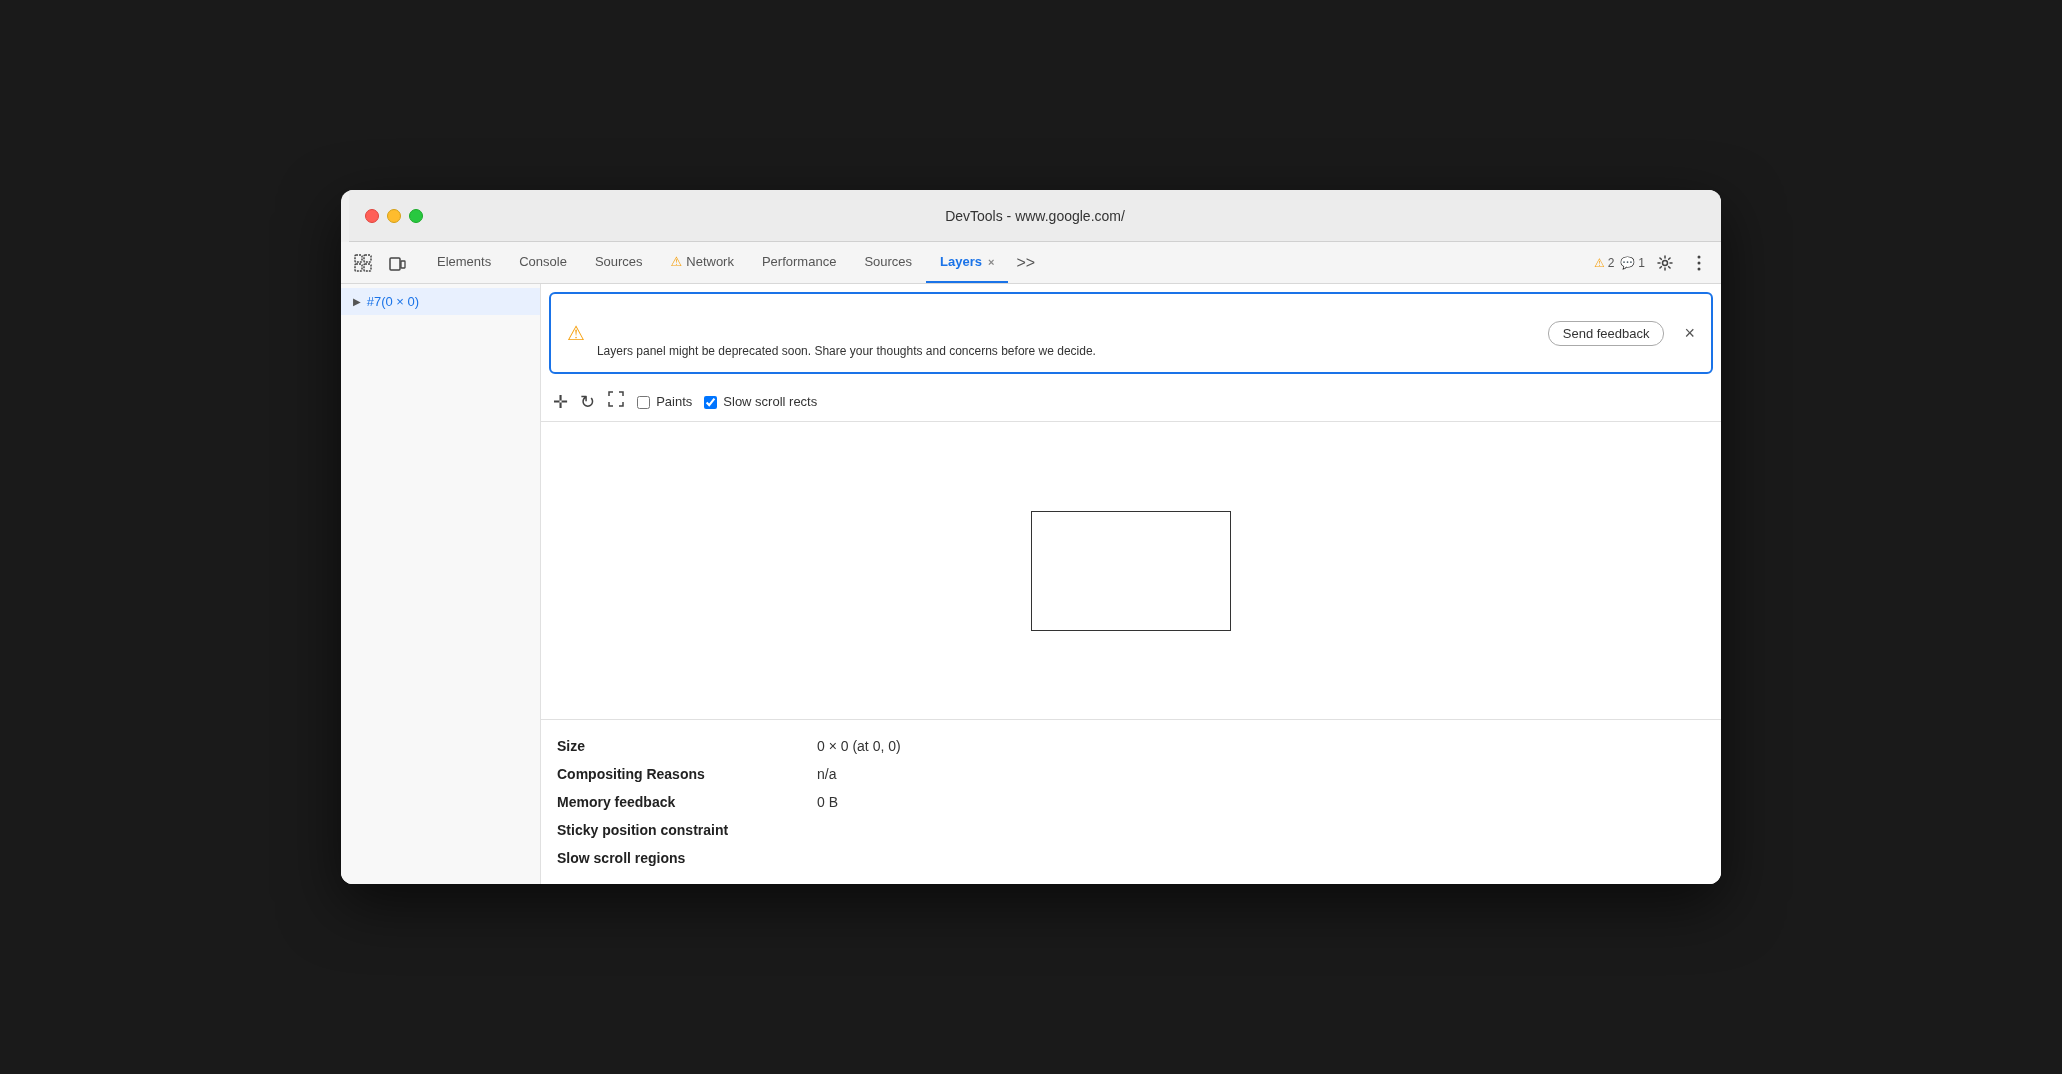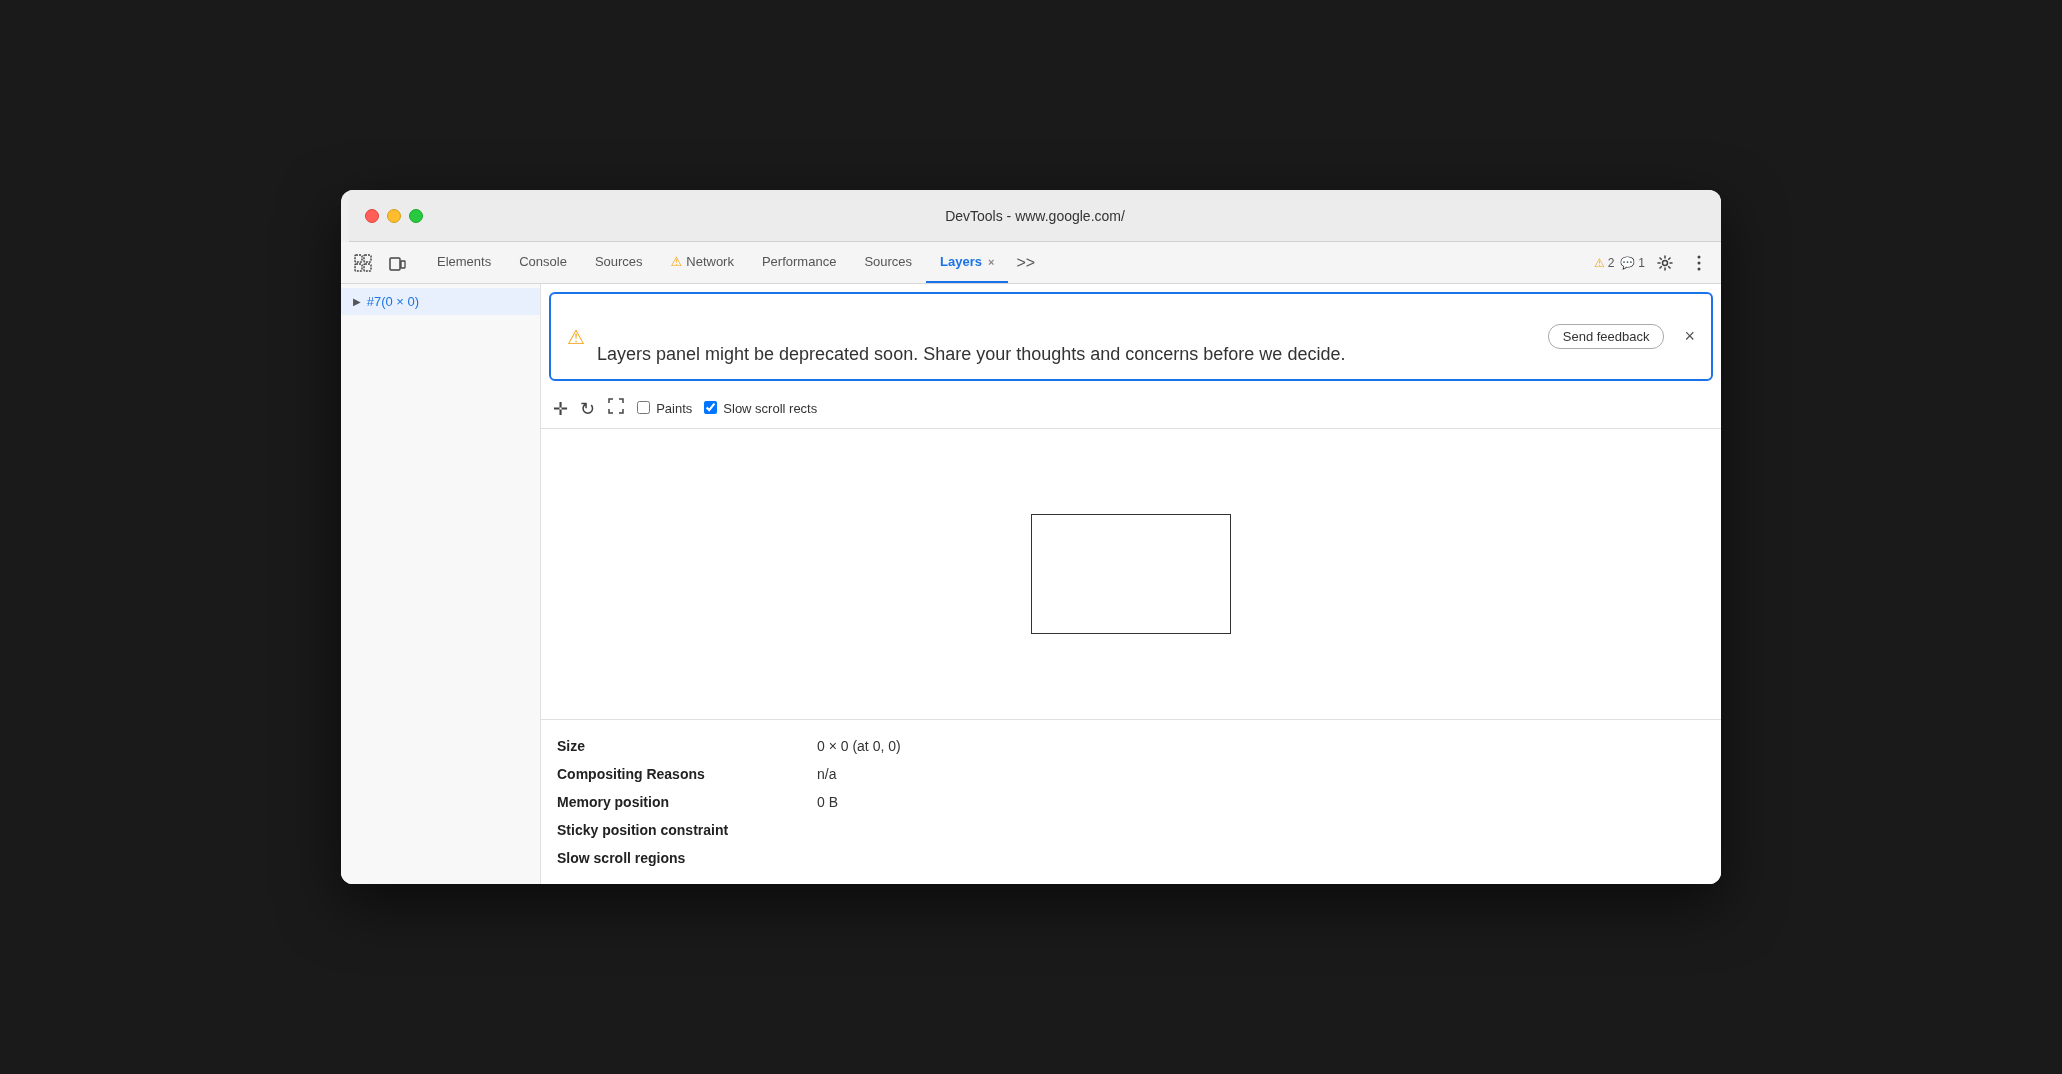--- a/index.html
+++ b/index.html
@@ -193,21 +193,21 @@
       display: flex;
       align-items: center;
       gap: 12px;
     }
     .banner-icon {
       font-size: 20px;
       color: #f59e0b;
       flex-shrink: 0;
     }
     .banner-text {
-      font-size: 18px;
+      font-size: 12px;
       color: #333;
       flex: 1;
       margin-top: 36px;
     }
     .send-feedback-btn {
       border: 1px solid #aaa;
       border-radius: 12px;
       padding: 4px 14px;
       font-size: 13px;
       cursor: pointer;
@@ -232,21 +232,21 @@
       border-bottom: 1px solid #e0e0e0;
       background: white;
     }
     .layers-toolbar-icon {
       font-size: 18px;
       color: #444;
       cursor: pointer;
     }
     .checkbox-label {
       display: flex;
-      align-items: flex-start;
+      align-items: flex-end;
       gap: 6px;
       font-size: 13px;
       color: #333;
       cursor: pointer;
     }
     .checkbox-label input[type="checkbox"] {
       cursor: pointer;
     }
 
     
@@ -430,21 +430,21 @@
         <div class="details-table">
           <div class="detail-row">
             <span class="detail-label">Size</span>
             <span class="detail-value">0 × 0 (at 0, 0)</span>
           </div>
           <div class="detail-row">
             <span class="detail-label">Compositing Reasons</span>
             <span class="detail-value">n/a</span>
           </div>
           <div class="detail-row">
-            <span class="detail-label">Memory position</span>
+            <span class="detail-label">Memory feedback</span>
             <span class="detail-value">0 B</span>
           </div>
           <div class="detail-row">
             <span class="detail-label">Sticky position constraint</span>
             <span class="detail-value"></span>
           </div>
           <div class="detail-row">
             <span class="detail-label">Slow scroll regions</span>
             <span class="detail-value"></span>
           </div>

